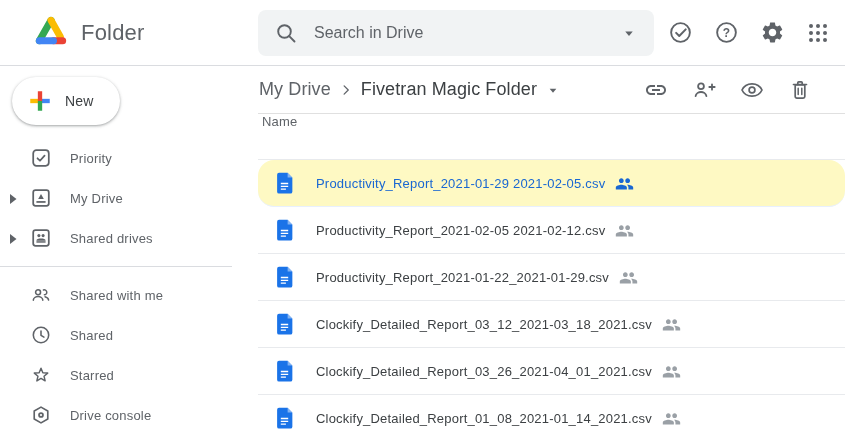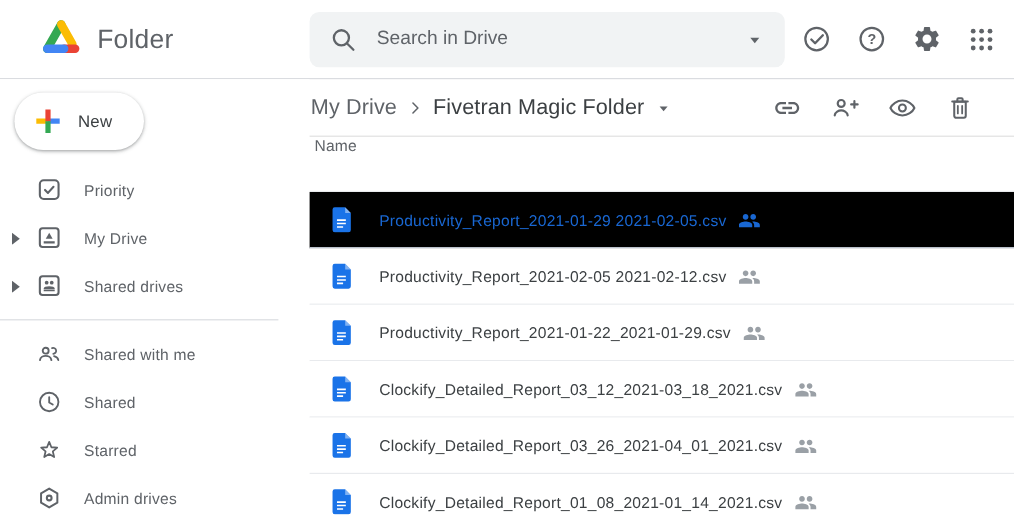--- a/index.html
+++ b/index.html
@@ -41,21 +41,21 @@
   .crumb-sep { margin:0 6px; display:flex; align-items:center; }
   .crumb-caret { margin-left:8px; cursor:pointer; }
   .toolbar { margin-left:auto; display:flex; align-items:center; gap:24px; padding-right:33px; }
   .tool-icon { width:24px; height:24px; cursor:pointer; }
 
   .name-header { height:46px; border-bottom:1px solid #e8eaed; display:flex; align-items:flex-start;
     padding-left:4px; font-size:13px; color:#5f6368; letter-spacing:.2px; cursor:pointer; }
 
   .file-row { height:47px; border-bottom:1px solid #e8eaed; display:flex; align-items:center;
     padding-left:17px; cursor:pointer; background:#fff; }
-  .file-row.selected { background:#000000; border-bottom-color:#e8f0fe; }
+  .file-row.selected { background:#fef9c3; border-bottom-color:#e8f0fe;border-radius:16px; }
   .file-name { font-size:13px; font-weight:500; color:#3c4043; margin-left:22px; letter-spacing:.2px;
     white-space:nowrap; }
   .file-row.selected .file-name { color:#1967d2; }
   .shared-badge { margin-left:10px; }
   .shared-badge svg path { fill:#9aa0a6; }
   .file-row.selected .shared-badge svg path { fill:#1967d2; }
 </style>
 </head>
 <body>
 
@@ -214,21 +214,21 @@
     </div>
 
     <div class="side-item">
       <span>
         <svg width="22" height="22" viewBox="0 0 24 24" fill="none">
           <path d="M12 3.4 l7.4 4.3 v8.6 L12 20.6 l-7.4-4.3 V7.7 Z" stroke="#5f6368" stroke-width="1.8" stroke-linejoin="round"></path>
           <circle cx="12" cy="12" r="3.1" fill="#5f6368"></circle>
           <circle cx="12" cy="12" r="1.2" fill="#fff"></circle>
         </svg>
       </span>
-      <span class="side-label">Admin drives</span>
+      <span class="side-label">Drive console</span>
     </div>
 
   </div>
 </div>
 
 <div class="main">
 
   <div class="crumb-row">
     <span class="crumb">My Drive</span>
     <span class="crumb-sep">

